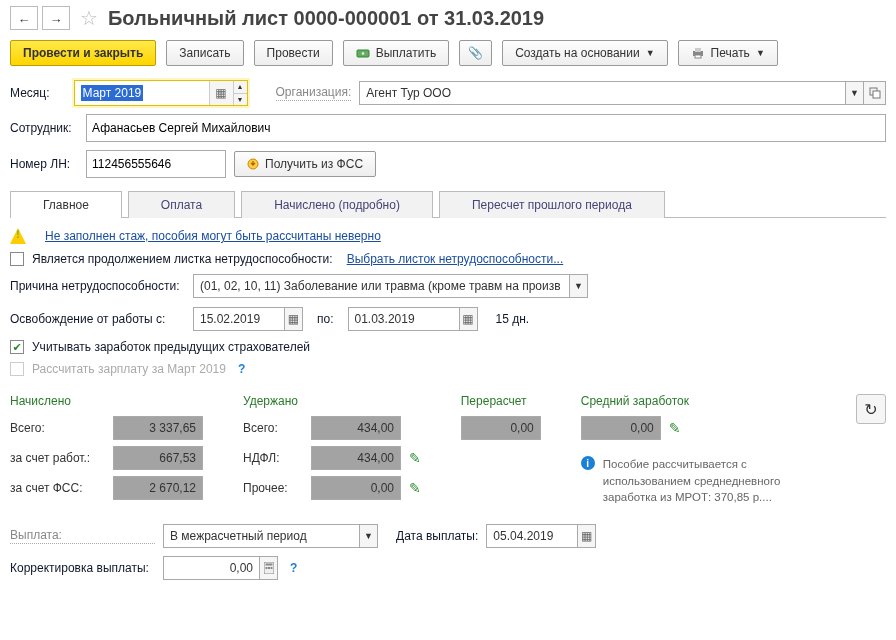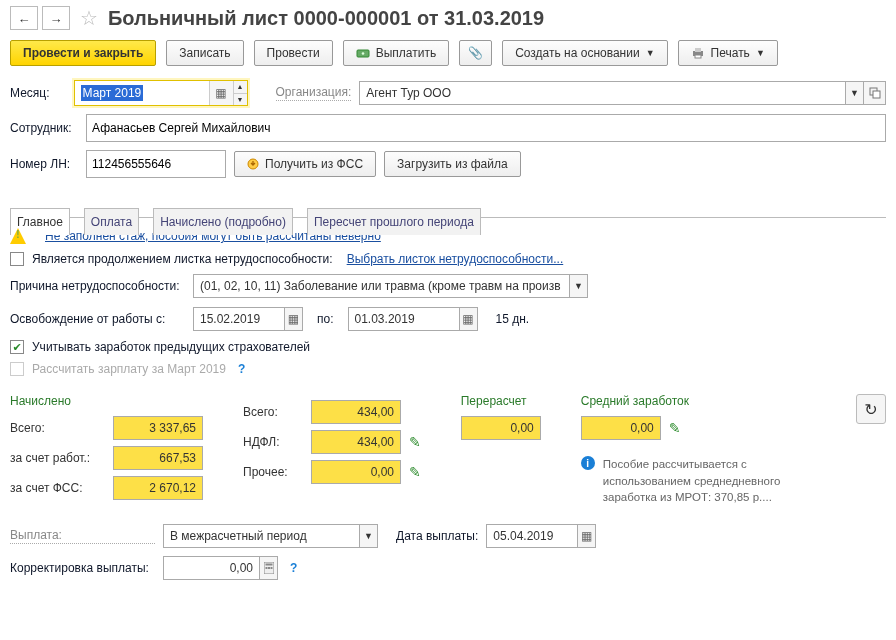--- a/index.html
+++ b/index.html
@@ -78,28 +78,28 @@
   .select-box { display:inline-flex; align-items:stretch; height:24px; }
   .select-box .main { flex:1; border:1px solid #aaa; padding:0 6px; display:flex; align-items:center; min-width:0;}
   .select-box .drop { width:18px; border:1px solid #aaa; border-left:none; display:flex; align-items:center; justify-content:center; background:#f5f5f5; font-size:9px;}
   .select-box .ext { width:22px; border:1px solid #aaa; border-left:none; display:flex; align-items:center; justify-content:center; background:#f5f5f5;}
   .full-input { flex:1; }
   .tabs {
     display: flex; margin-top: 12px;
     border-bottom: 1px solid #bbb;
   }
   .tab {
-    padding: 6px 6px;
+    padding: 6px 32px;
     border: 1px solid #bbb;
     border-bottom: none;
     background: #f2f2f2;
-    margin-right: 14px;
+    margin-right: 6px;
     cursor: pointer;
     position: relative;
-    top: 18px;
+    top: 1px;
     color: #447;
   }
   .tab.active {
     background: #fff;
     color: #333;
   }
   .warn-row { display:flex; align-items:center; gap:19px; margin:10px 0 8px; }
   .warn-ico {
     width:16px; height:16px; display:inline-block;
     background: #ffcc00;
@@ -115,21 +115,21 @@
   .faded { color:#aaa; }
   .qmark { color:#1a7fd6; font-weight:bold; margin-left:4px;}
   .sections { display:flex; gap:40px; margin-top:18px; align-items:flex-start;}
   .col { }
   .sec-head { color: #2a7a2a; margin-bottom:8px; }
   .num-row { display:flex; align-items:center; gap:8px; margin: 6px 0; }
   .num-lbl { width: 95px; }
   .num-lbl2 { width: 60px; }
   .num-input {
     width: 90px; height:24px; border:1px solid #aaa; padding:1px 6px; text-align:center;
-    display:flex; align-items:center; justify-content:flex-end; background:#fde047;
+    display:flex; align-items:center; justify-content:flex-end; background:#a3a3a3;
   }
   .pencil { color:#2a8a2a; cursor:pointer; font-size:14px; }
   .info-ico {
     width:14px; height:14px; border-radius:50%; background:#1a7fd6; color:#fff;
     display:inline-flex; align-items:center; justify-content:center; font-size:10px; font-weight:bold; flex-shrink:0;
   }
   .info-text { color:#666; max-width:210px; font-size:11.5px; line-height:1.45;}
   .refresh-btn {
     width:30px; height:30px; border:1px solid #bbb; background:#f5f5f5;
     display:flex; align-items:center; justify-content:center; margin-left:auto;
@@ -226,21 +226,20 @@
   </div>
   <div class="btn">
     <span>
       <svg width="12" height="12" viewBox="0 0 12 12">
           <circle cx="6" cy="6" r="5" fill="#fc4" stroke="#c80"></circle>
           <path d="M6 3v4M4 5l2 2 2-2" stroke="#a60" fill="none" stroke-width="1.3"></path>
         </svg>
     </span>
     <span>Получить из ФСС</span>
   </div>
-  <div class="btn">Загрузить из файла</div>
 </div>
 
 <div class="tabs">
   <div class="tab active">Главное</div>
   <div class="tab">Оплата</div>
   <div class="tab">Начислено (подробно)</div>
   <div class="tab">Пересчет прошлого периода</div>
 </div>
 
 <div class="warn-row">
@@ -321,20 +320,21 @@
     </div>
     <div class="num-row">
       <span class="num-lbl">за счет ФСС:</span>
       <div class="num-input">
           <span>2 670,12</span>
         </div>
     </div>
   </div>
 
   <div class="col">
+    <div class="sec-head">Удержано</div>
     <div class="num-row">
       <span class="num-lbl2">Всего:</span>
       <div class="num-input">
           <span>434,00</span>
         </div>
     </div>
     <div class="num-row">
       <span class="num-lbl2">НДФЛ:</span>
       <div class="num-input">
           <span>434,00</span>

